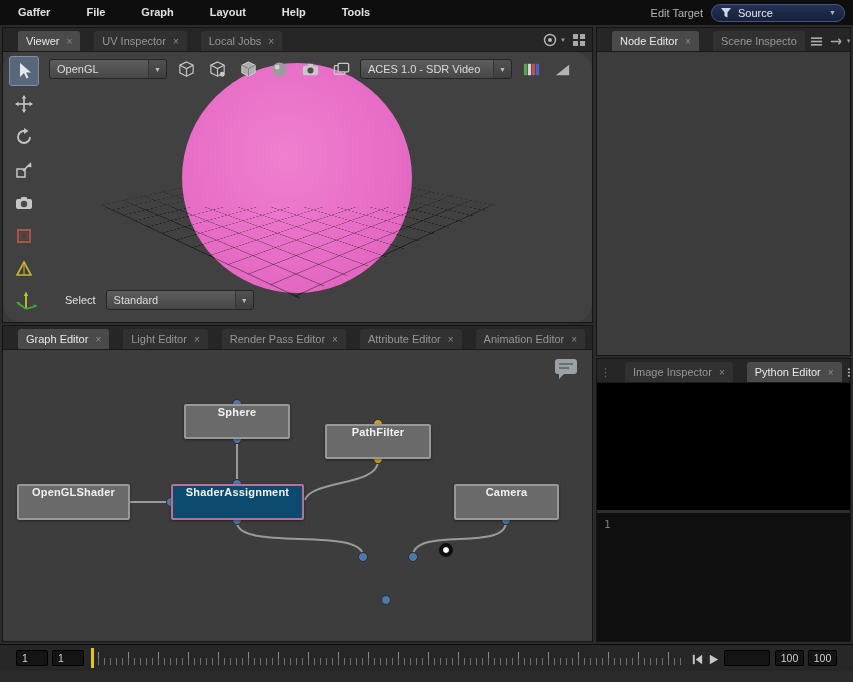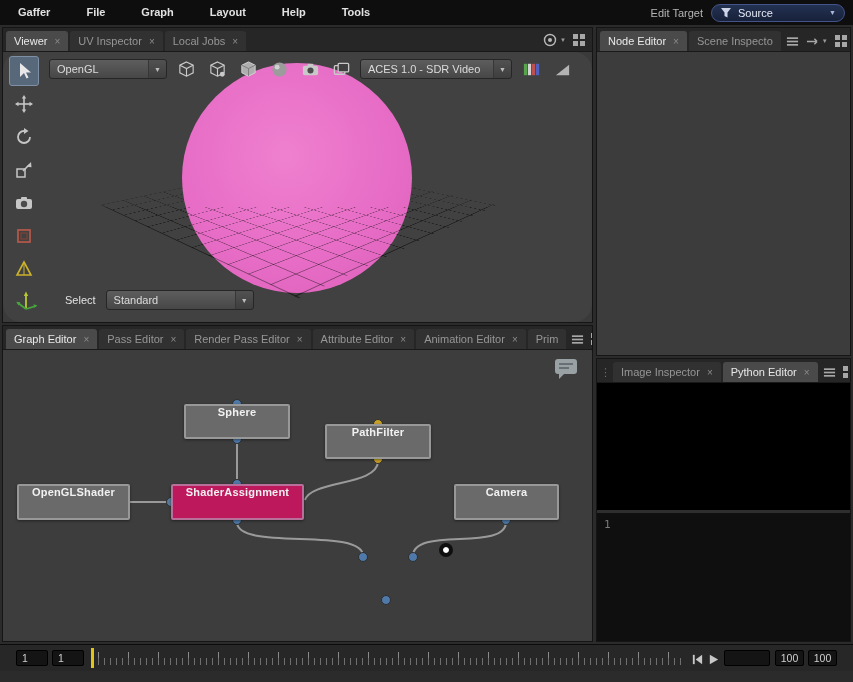--- a/index.html
+++ b/index.html
@@ -32,21 +32,21 @@
   .p-py     { left:596px; top:358px; width:255px; height:284px; }
 
   
   .tabbar {
     height:24px; background:#262626; display:flex; align-items:flex-end;
     padding:0 3px; border-bottom:1px solid #191919; overflow:hidden; white-space:nowrap;
   }
   .tab {
     height:20px; display:flex; align-items:center; gap:7px; padding:0 8px;
     background:#313131; color:#969696; font-size:11px; border-radius:3px 3px 0 0;
-    margin-right:2px; flex:none; cursor:default;
+    margin-right:2px; flex:none; cursor:default;margin-left:12px;
   }
   .tab.active { background:#4a4a4a; color:#e9e9e9; }
   .tab-close { font-size:10px; color:#8b8b8b; }
   .tabbar-icons { margin-left:auto; display:flex; align-items:center; gap:6px; padding:0 3px 3px 3px; }
   .icon-btn { display:flex; align-items:center; gap:2px; }
   .icon-btn .dd-arrow { font-size:6px; color:#9a9a9a; }
 
   
   .viewer-content { position:relative; height:270px; background:#414141; overflow:hidden;border-radius:18px; }
   .vp-sphere {
@@ -85,21 +85,21 @@
 
   
   .graph-content { position:relative; height:291px; background:#3d3d3d; overflow:hidden; }
   .wires { position:absolute; inset:0; z-index:1; }
   .gnode {
     position:absolute; z-index:2; display:flex; align-items:flex-start; justify-content:center;
     border-radius:2px; font-size:11px; font-weight:bold; color:#f1f1f1; letter-spacing:.2px;
     box-shadow:0 1px 3px rgba(0,0,0,.45); cursor:default;
   }
   .gnode.gray    { background:#6a6a6a; border:2px solid #989898; }
-  .gnode.magenta { background:#be185d; border:2px solid #b7709a; }
+  .gnode.magenta { background:#0c4a6e; border:2px solid #b7709a; }
   .gnode.selected{ border:3px solid #ffffff; box-shadow:0 0 0 1px #2a2a2a, 0 1px 3px rgba(0,0,0,.5); }
   .focus-ring {
     position:absolute; z-index:3; width:14px; height:14px; border-radius:50%;
     border:4px solid #0f0f0f; box-shadow:inset 0 0 0 3px #ffffff;
   }
   .annot-btn { position:absolute; right:14px; top:8px; z-index:3; }
 
   
   .py-content { position:relative; height:258px; background:#000; }
   .py-output { position:absolute; left:0; right:0; top:0; height:127px; background:#000; }
@@ -372,21 +372,21 @@
     <div class="node-content"></div>
   </div>
 
   <div class="panel p-graph">
     <div class="tabbar">
       <div class="tab active">
         <span>Graph Editor</span>
         <span class="tab-close">×</span>
       </div>
       <div class="tab">
-        <span>Pass Editor</span>
+        <span>Light Editor</span>
         <span class="tab-close">×</span>
       </div>
       <div class="tab">
         <span>Render Pass Editor</span>
         <span class="tab-close">×</span>
       </div>
       <div class="tab">
         <span>Attribute Editor</span>
         <span class="tab-close">×</span>
       </div>

